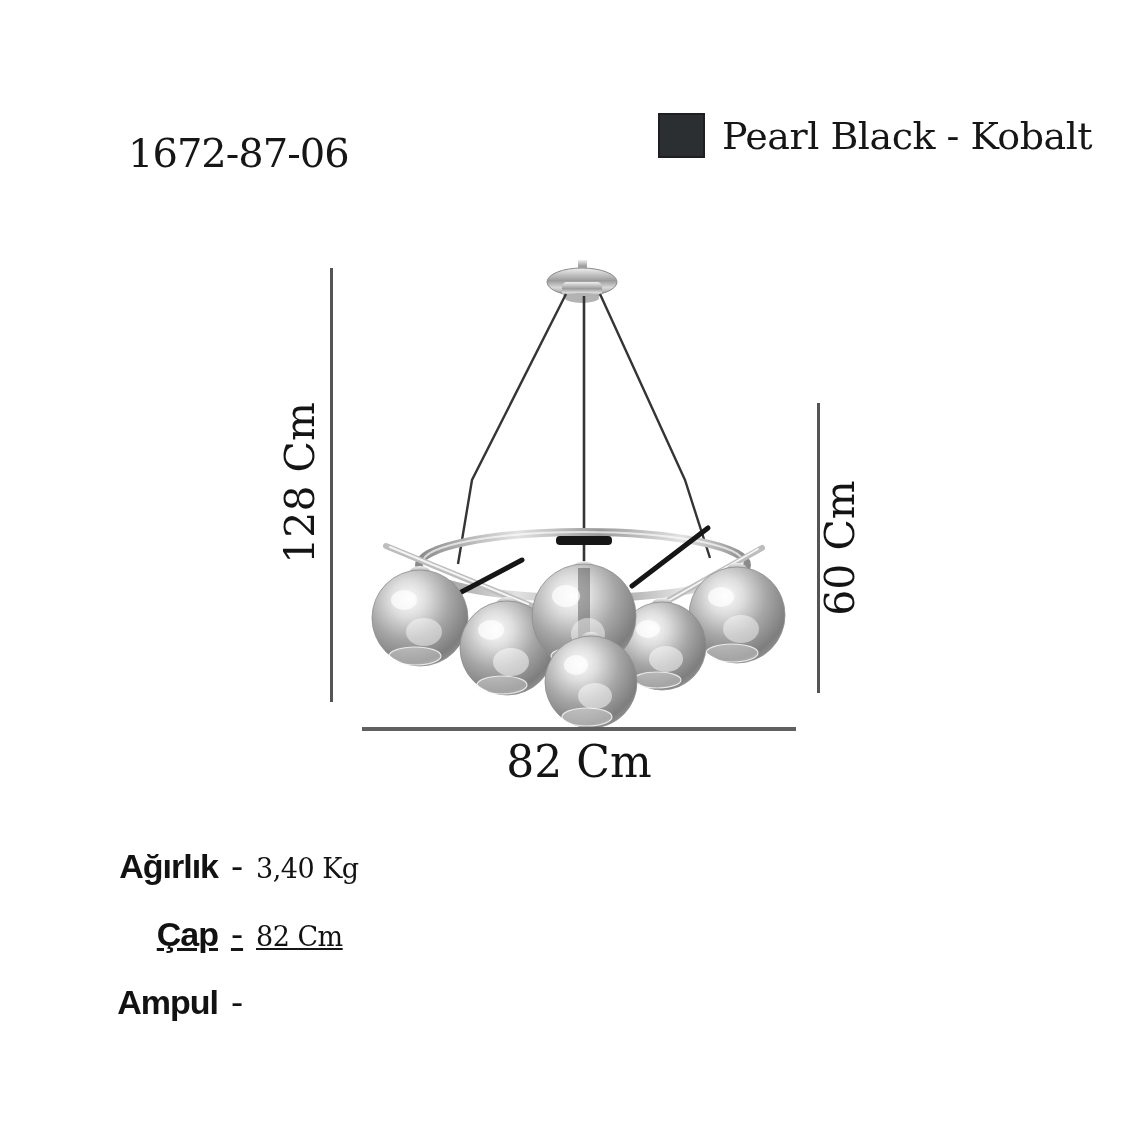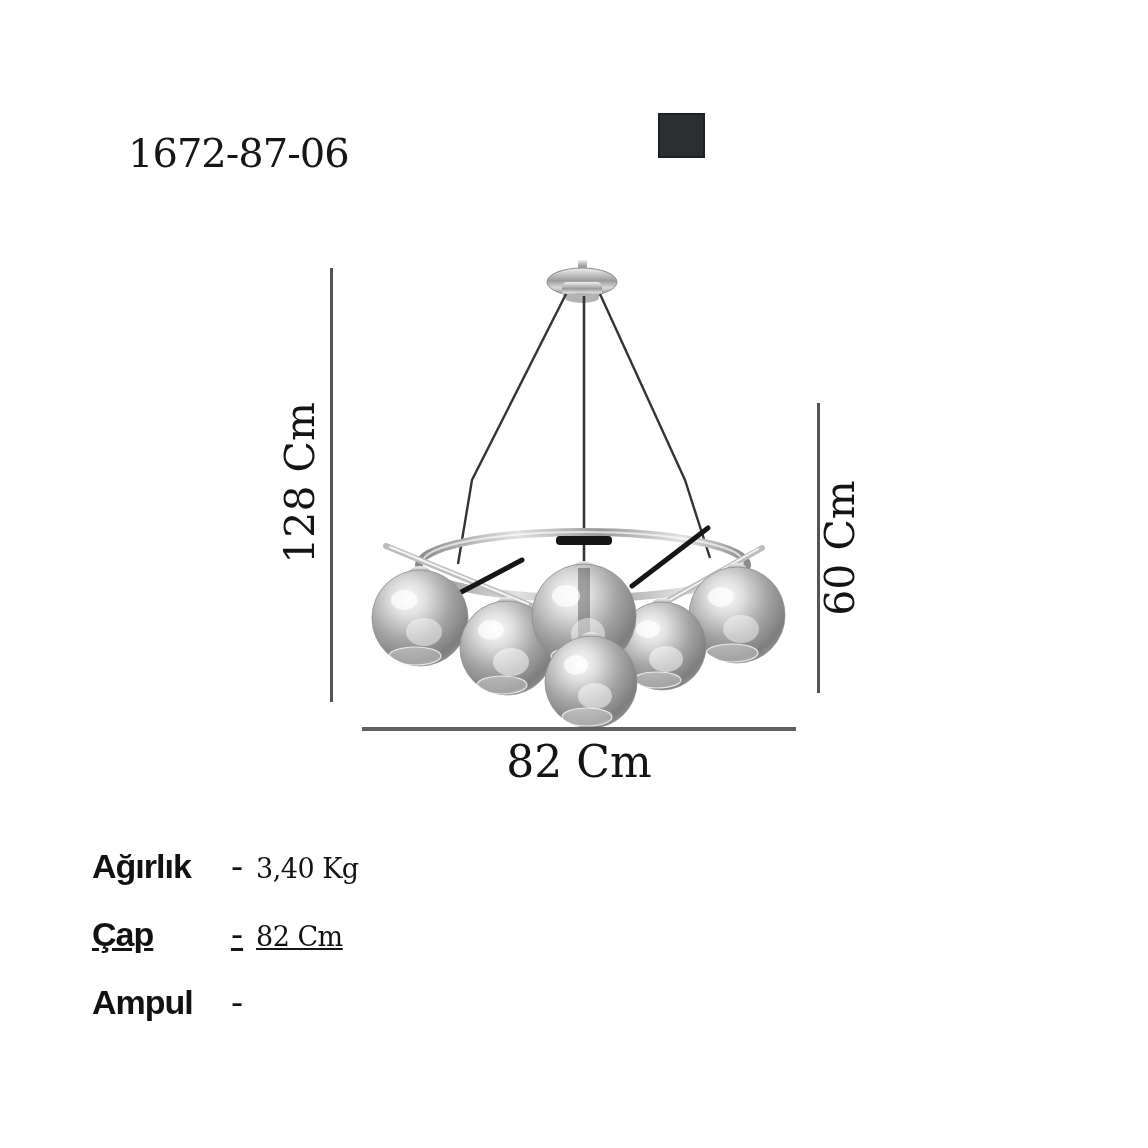--- a/index.html
+++ b/index.html
@@ -64,21 +64,21 @@
     left: 92px;
     display: flex;
     align-items: baseline;
     height: 50px;
   }
   .spec-row-0 { top: 845px; }
   .spec-row-1 { top: 913px; text-decoration: underline; }
   .spec-row-2 { top: 981px; }
   .spec-label {
     width: 126px;
-    text-align: left;
+    text-align: right;
     font-family: "Liberation Sans", sans-serif;
     font-weight: bold;
     font-size: 34px;
     letter-spacing: -1px;
     color: #121212;
   }
   .spec-sep {
     width: 38px;
     text-align: center;
     font-family: "DejaVu Serif", serif;
@@ -97,20 +97,21 @@
 </style>
 </head>
 <body>
 
 <div class="page">
 
   <div class="abs product-code">1672-87-06</div>
 
   <div class="abs swatch" style="background: rgb(44, 47, 50);"></div>
 
+  <div class="abs color-label">Pearl Black - Kobalt</div>
 
   <svg class="abs chandelier" width="560" height="500" viewBox="0 0 560 500">
     <defs>
       <linearGradient id="chrome" x1="0" y1="0" x2="0" y2="1">
         <stop offset="0" stop-color="#efefef"></stop>
         <stop offset="0.45" stop-color="#9b9b9b"></stop>
         <stop offset="0.7" stop-color="#d8d8d8"></stop>
         <stop offset="1" stop-color="#8c8c8c"></stop>
       </linearGradient>
       <linearGradient id="ringChrome" x1="0" y1="0" x2="1" y2="0">

